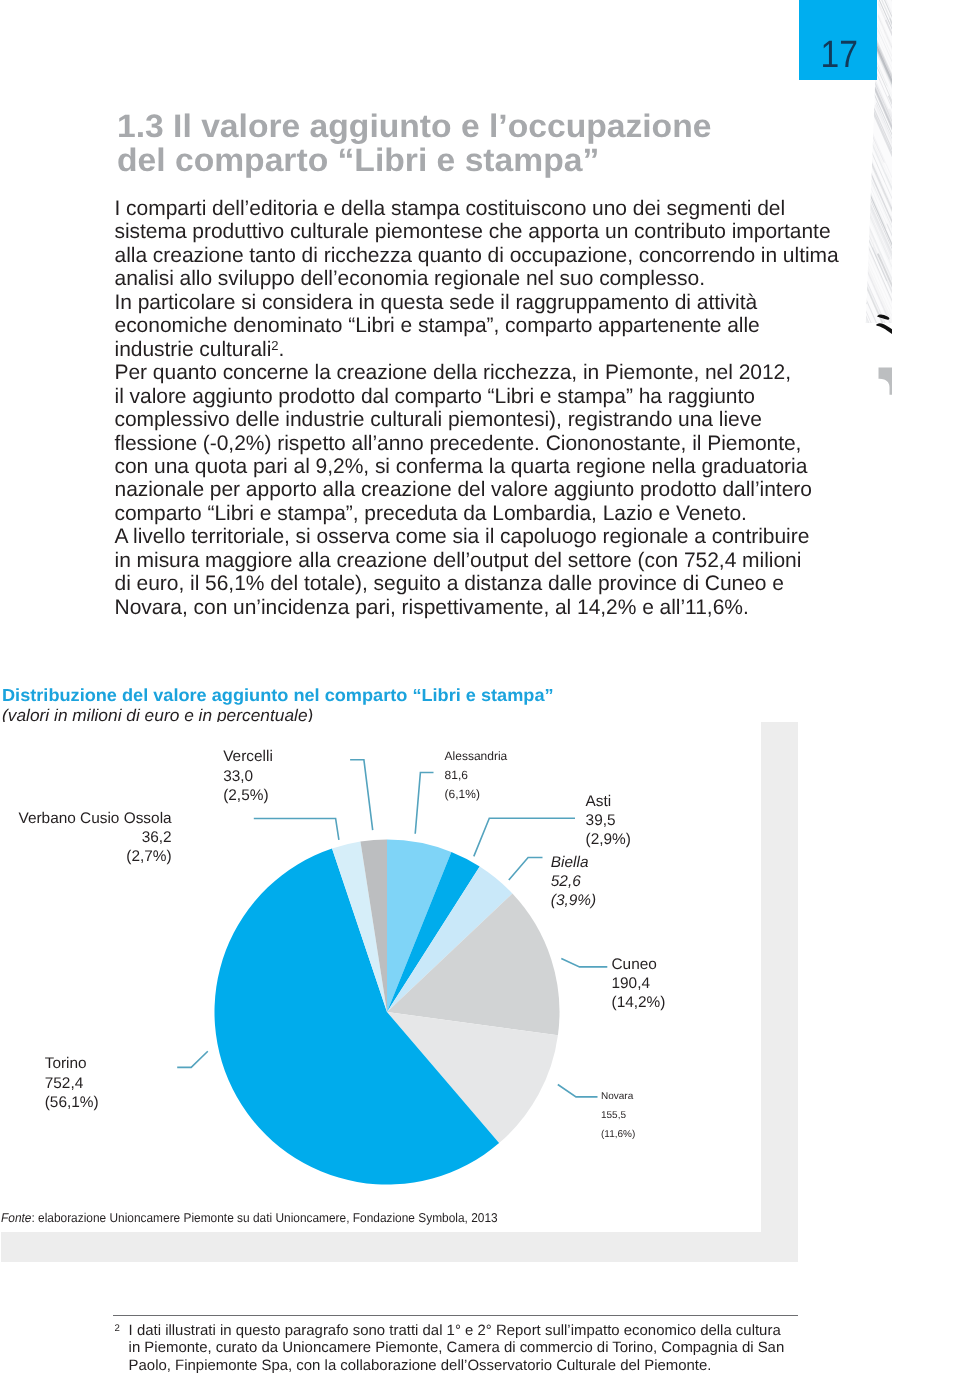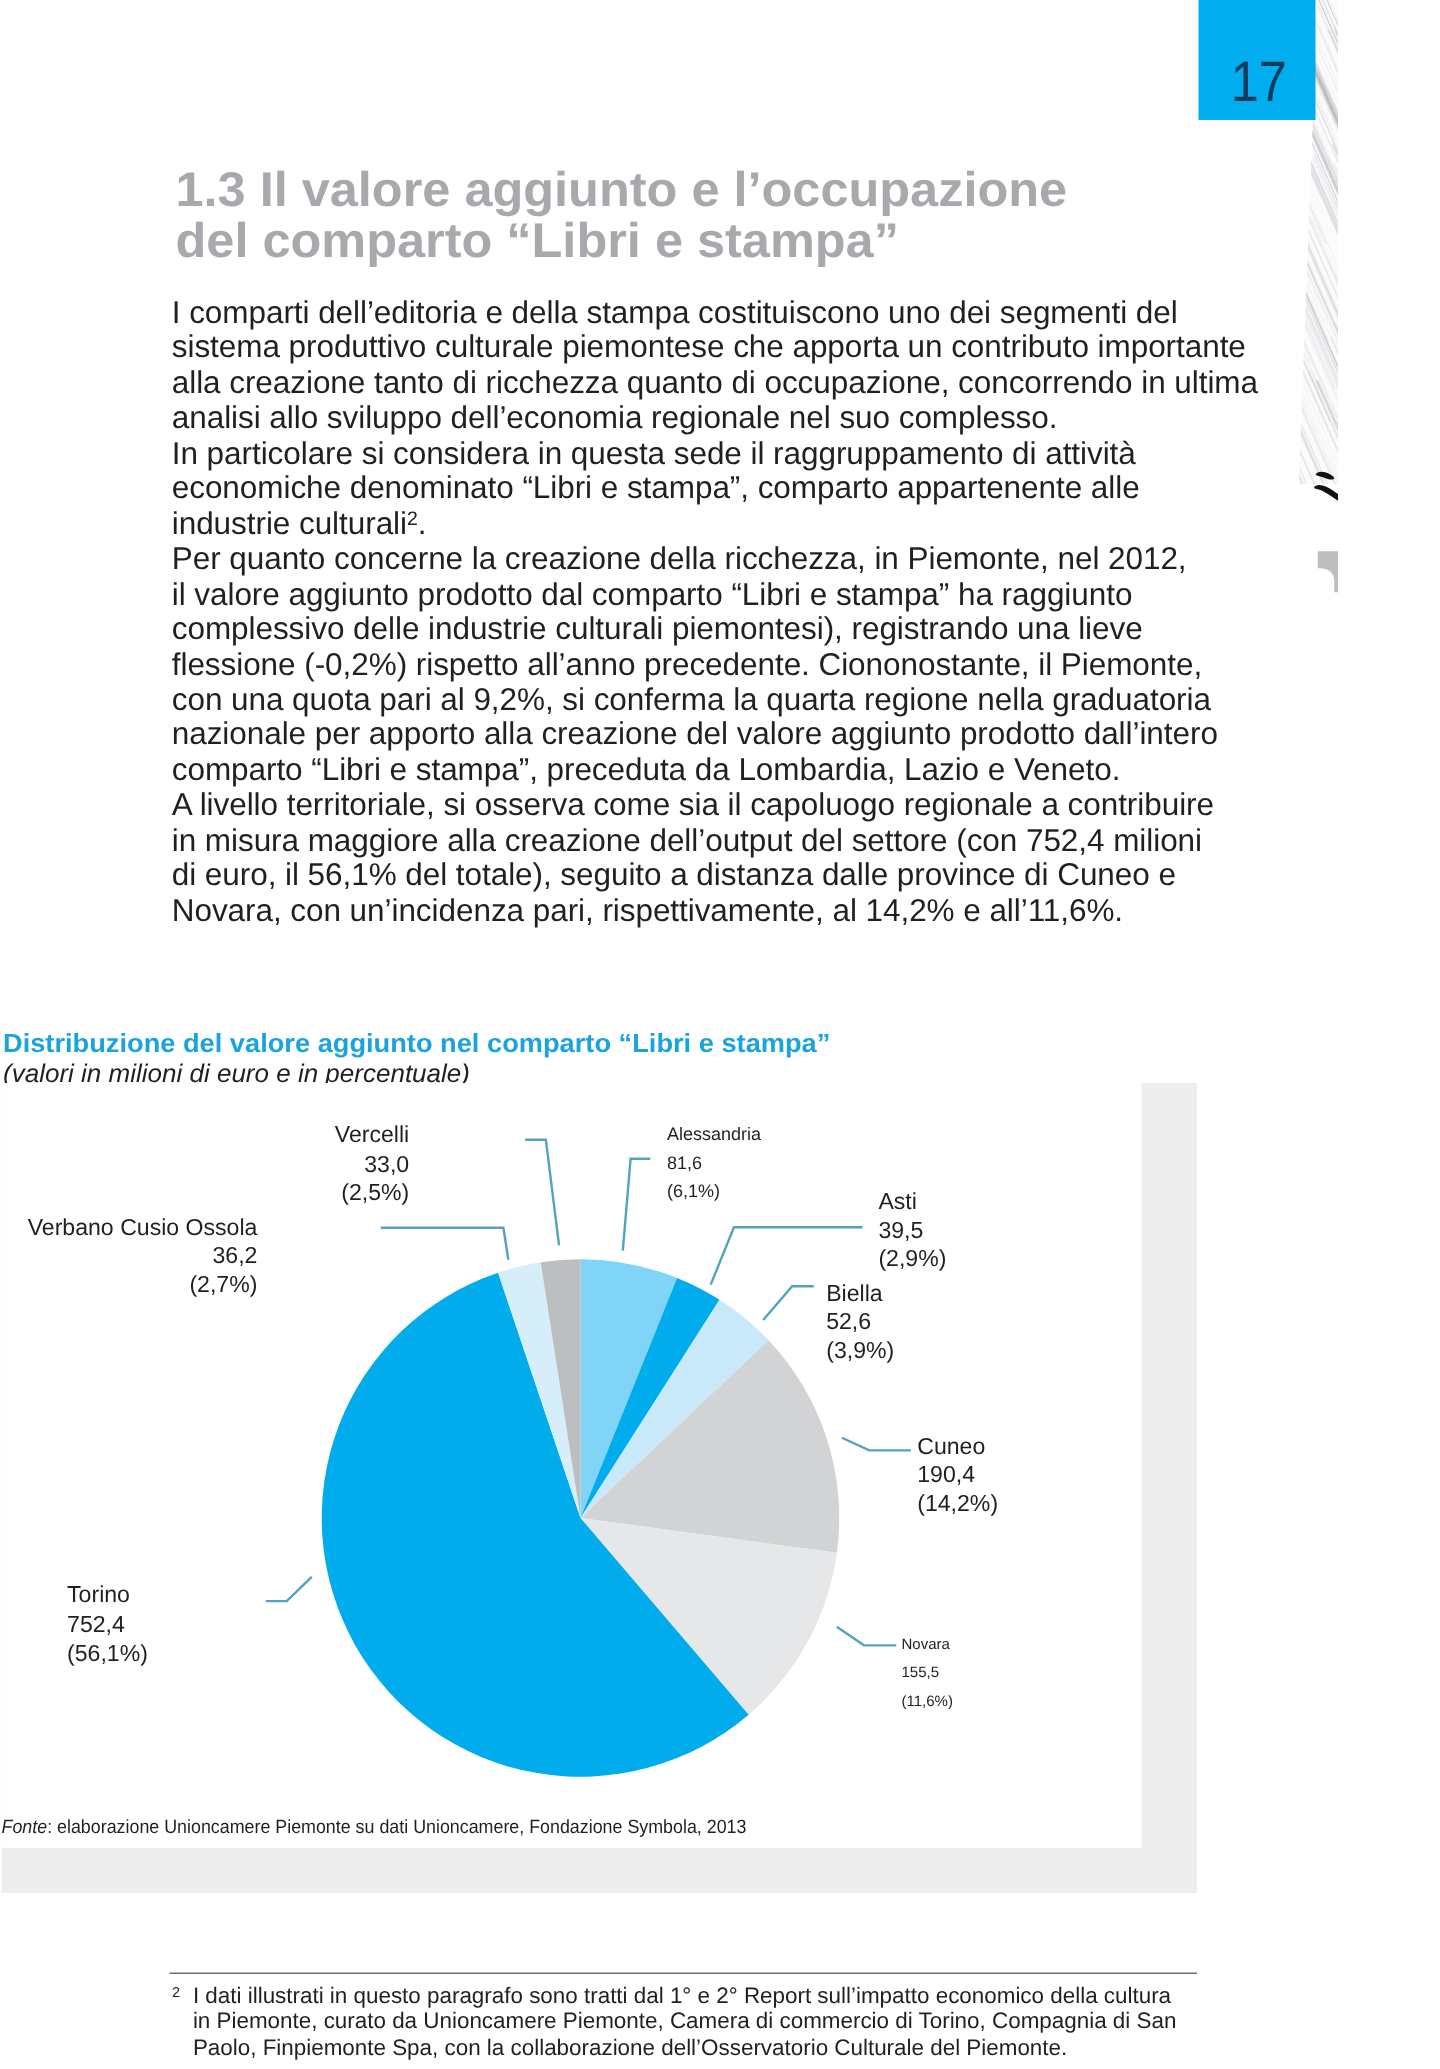--- a/index.html
+++ b/index.html
@@ -618,21 +618,21 @@
       <div class="pie-label" style="position: absolute; top: 746.8px; font-size: 12px; line-height: 19.2px; color: rgb(35, 31, 32); white-space: nowrap; left: 444.6px; text-align: left;">
         <div>Alessandria</div>
         <div>81,6</div>
         <div>(6,1%)</div>
       </div>
       <div class="pie-label" style="position: absolute; top: 791.8px; font-size: 15.4px; line-height: 19.2px; color: rgb(35, 31, 32); white-space: nowrap; left: 585.6px; text-align: left;">
         <div>Asti</div>
         <div>39,5</div>
         <div>(2,9%)</div>
       </div>
-      <div class="pie-label" style="position: absolute; top: 852.5px; font-size: 15.4px; line-height: 19.2px; color: rgb(35, 31, 32); white-space: nowrap; left: 550.8px; text-align: left;">
+      <div class="pie-label" style="position: absolute; top: 852.5px; font-size: 15.4px; line-height: 19.2px; color: rgb(35, 31, 32); white-space: nowrap; left: 550.8px; text-align: left; font-style: italic;">
         <div>Biella</div>
         <div>52,6</div>
         <div>(3,9%)</div>
       </div>
       <div class="pie-label" style="position: absolute; top: 954.8px; font-size: 15.4px; line-height: 19.2px; color: rgb(35, 31, 32); white-space: nowrap; left: 611.5px; text-align: left;">
         <div>Cuneo</div>
         <div>190,4</div>
         <div>(14,2%)</div>
       </div>
       <div class="pie-label" style="position: absolute; top: 1086.8px; font-size: 10px; line-height: 19.2px; color: rgb(35, 31, 32); white-space: nowrap; left: 601px; text-align: left;">
@@ -643,21 +643,21 @@
       <div class="pie-label" style="position: absolute; top: 1054.3px; font-size: 15.4px; line-height: 19.2px; color: rgb(35, 31, 32); white-space: nowrap; right: 793.4px; text-align: left;">
         <div>Torino</div>
         <div>752,4</div>
         <div>(56,1%)</div>
       </div>
       <div class="pie-label" style="position: absolute; top: 809px; font-size: 15.4px; line-height: 19.2px; color: rgb(35, 31, 32); white-space: nowrap; right: 720.4px; text-align: right;">
         <div>Verbano Cusio Ossola</div>
         <div>36,2</div>
         <div>(2,7%)</div>
       </div>
-      <div class="pie-label" style="position: absolute; top: 747.3px; font-size: 15.4px; line-height: 19.2px; color: rgb(35, 31, 32); white-space: nowrap; right: 619.2px; text-align: right;">
+      <div class="pie-label" style="position: absolute; top: 747.3px; font-size: 15.4px; line-height: 19.2px; color: rgb(35, 31, 32); white-space: nowrap; right: 619.2px; text-align: left;">
         <div>Vercelli</div>
         <div>33,0</div>
         <div>(2,5%)</div>
       </div>
     </div>
 
   <div class="src"><i>Fonte</i><span>: elaborazione Unioncamere Piemonte su dati Unioncamere, Fondazione Symbola, 2013</span></div>
 
   <div class="fn-rule"></div>
   <div class="fn" id="fnhost">

